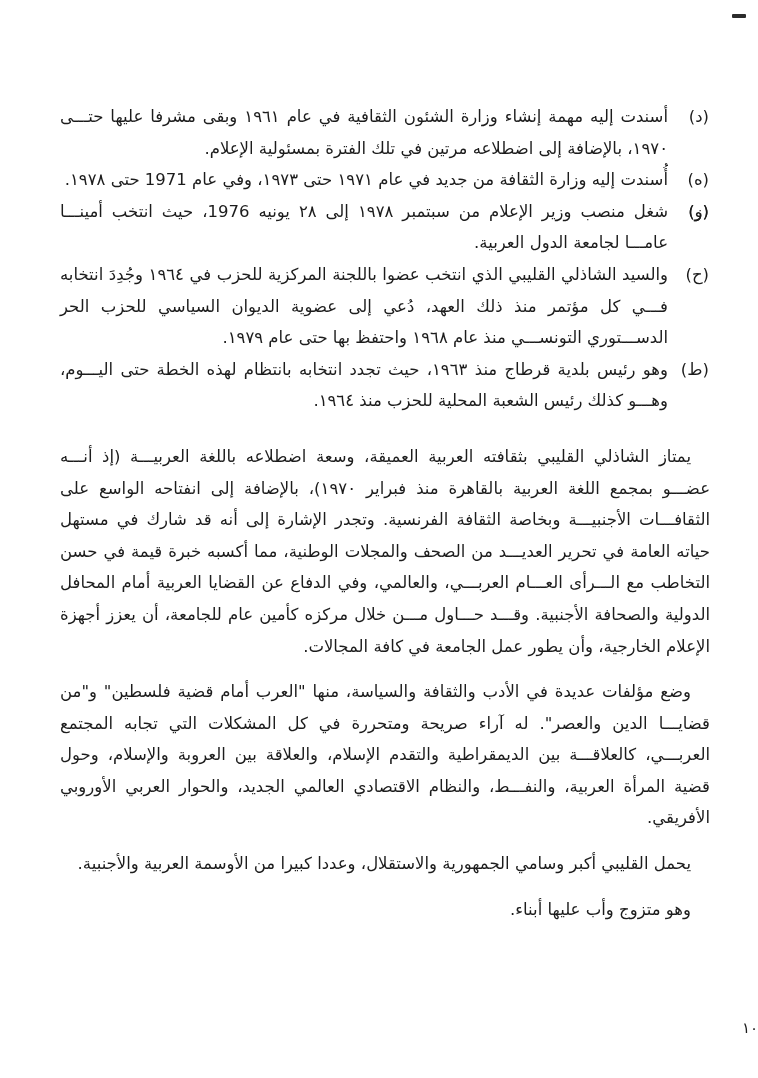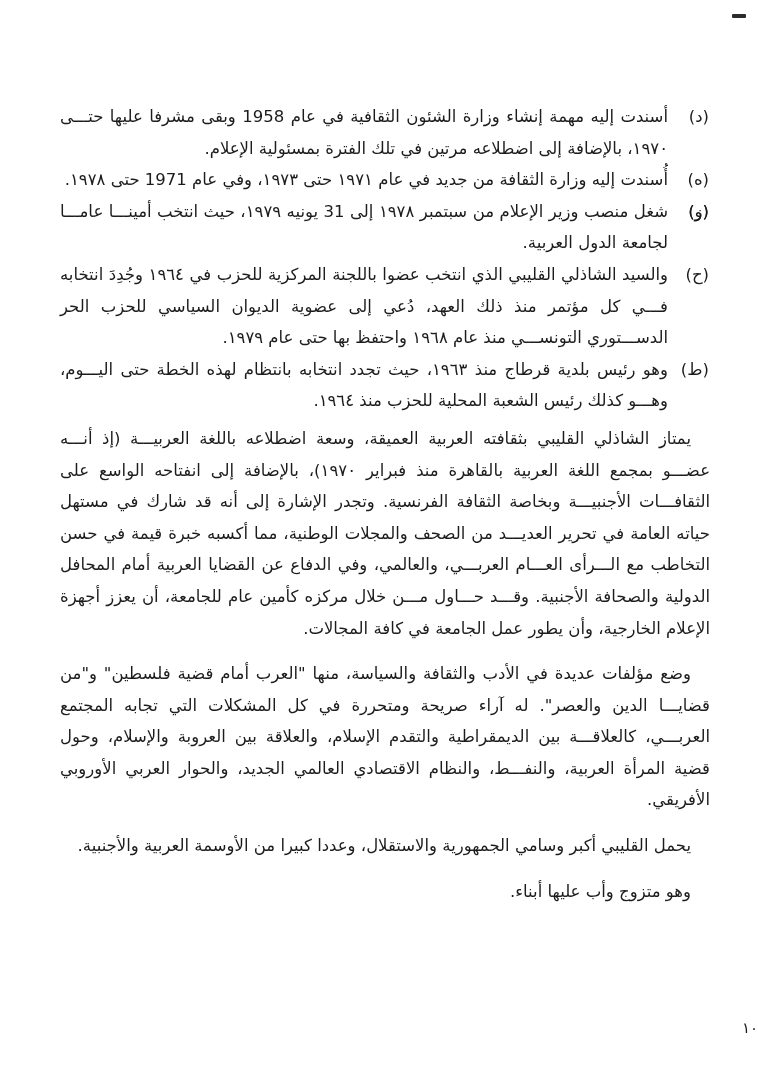--- a/index.html
+++ b/index.html
@@ -42,21 +42,21 @@
     text-align: justify;
   }
   .list-item .marker {
     position: absolute;
     right: 1px;
     top: 0;
   }
   .para {
     text-indent: 19px;
     text-align: justify;
-    margin-top: 6px;
+    margin-top: 24px;
   }
   .para.spaced {
     margin-top: 14px;
   }
   .list-block {
     margin-bottom: 2px;
   }
   .page-number {
     position: absolute;
     top: 1019px;
@@ -73,35 +73,35 @@
 <div class="page">
 
   <div class="scan-artifact"></div>
 
   <div class="content">
 
     <div class="list-block">
 
       <div class="list-item">
         <span class="marker">(د)</span>
-        <span class="item-text">أسندت إليه مهمة إنشاء وزارة الشئون الثقافية في عام 1958 وبقى مشرفا عليها حتـــى ١٩٧٠، بالإضافة إلى اضطلاعه مرتين في تلك الفترة بمسئولية الإعلام.</span>
+        <span class="item-text">أسندت إليه مهمة إنشاء وزارة الشئون الثقافية في عام ١٩٦١ وبقى مشرفا عليها حتـــى ١٩٧٠، بالإضافة إلى اضطلاعه مرتين في تلك الفترة بمسئولية الإعلام.</span>
       </div>
 
       <div class="list-item">
         <span class="marker">(ه)</span>
         <span class="item-text">أُسندت إليه وزارة الثقافة من جديد في عام ١٩٧١ حتى ١٩٧٣، وفي عام 1971 حتى ١٩٧٨.</span>
       </div>
 
       <div class="list-item">
         <span class="marker">(و)</span>
       </div>
 
       <div class="list-item">
         <span class="marker">(ز)</span>
-        <span class="item-text">شغل منصب وزير الإعلام من سبتمبر ١٩٧٨ إلى 31 يونيه ١٩٧٩، حيث انتخب أمينـــا عامـــا لجامعة الدول العربية.</span>
+        <span class="item-text">شغل منصب وزير الإعلام من سبتمبر ١٩٧٨ إلى ٢٨ يونيه 1976، حيث انتخب أمينـــا عامـــا لجامعة الدول العربية.</span>
       </div>
 
       <div class="list-item">
         <span class="marker">(ح)</span>
         <span class="item-text">والسيد الشاذلي القليبي الذي انتخب عضوا باللجنة المركزية للحزب في ١٩٦٤ وجُدِدَ انتخابه فـــي كل مؤتمر منذ ذلك العهد، دُعي إلى عضوية الديوان السياسي للحزب الحر الدســـتوري التونســـي منذ عام ١٩٦٨ واحتفظ بها حتى عام ١٩٧٩.</span>
       </div>
 
       <div class="list-item">
         <span class="marker">(ط)</span>
         <span class="item-text">وهو رئيس بلدية قرطاج منذ ١٩٦٣، حيث تجدد انتخابه بانتظام لهذه الخطة حتى اليـــوم، وهـــو كذلك رئيس الشعبة المحلية للحزب منذ ١٩٦٤.</span>

